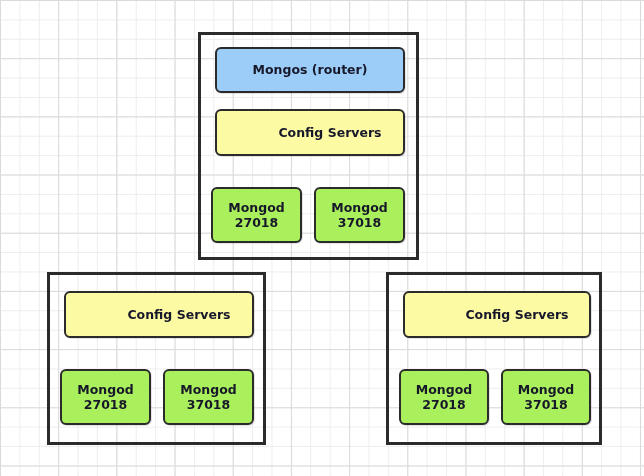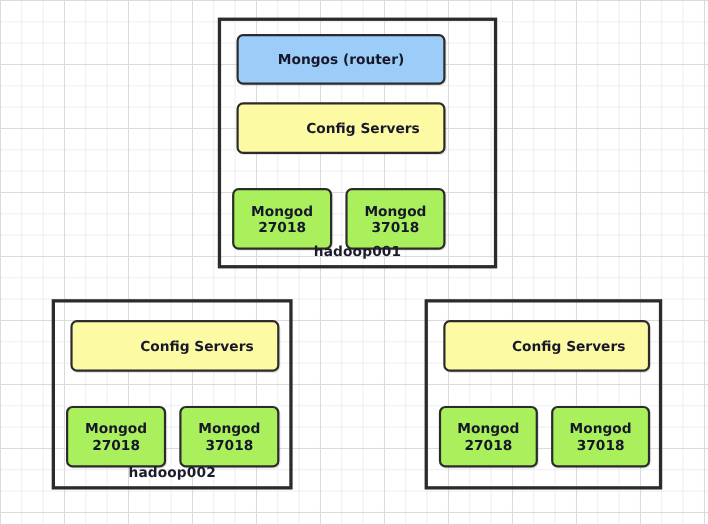--- a/index.html
+++ b/index.html
@@ -72,21 +72,21 @@
     line-height: 1.22;
     box-shadow: 1px 1px 0 rgba(0,0,0,0.10);
   }
   .node-box .line { display: block; }
 
   .router  { background-color: #9ccdf9; }
   .config  { background-color: #fdfaa4; padding-left: 40px; }
   .mongod  { background-color: #aaf05c; margin-top: 16px; }
 
   
-  #host-hadoop001 { left: 198px; top: 16px;  width: 254px; height: 228px; }
+  #host-hadoop001 { left: 198px; top: 32px;  width: 221px; height: 228px; }
   #h1-router { left: 14px; top: 12px;  width: 190px; height: 46px; }
   #h1-config { left: 14px; top: 74px;  width: 190px; height: 47px; }
   #h1-mongod-27018 { left: 10px;  top: 136px; width: 91px; height: 56px; }
   #h1-mongod-37018 { left: 113px; top: 136px; width: 91px; height: 56px; }
 
   
   #host-hadoop002 { left: 47px; top: 272px; width: 219px; height: 173px; }
   #h2-config { left: 14px; top: 16px; width: 190px; height: 47px; }
   #h2-mongod-27018 { left: 10px;  top: 78px; width: 91px; height: 56px; }
   #h2-mongod-37018 { left: 113px; top: 78px; width: 91px; height: 56px; }
@@ -115,40 +115,38 @@
     <div class="node-box mongod" id="h1-mongod-27018">
       <span class="line">Mongod</span>
       <span class="line">27018</span>
     </div>
 
     <div class="node-box mongod" id="h1-mongod-37018">
       <span class="line">Mongod</span>
       <span class="line">37018</span>
     </div>
 
-    <div class="host-label">hadoop001</div>
   </div>
 
   <div class="host" id="host-hadoop002">
 
     <div class="node-box config" id="h2-config">
       <span class="line">Config Servers</span>
     </div>
 
     <div class="node-box mongod" id="h2-mongod-27018">
       <span class="line">Mongod</span>
       <span class="line">27018</span>
     </div>
 
     <div class="node-box mongod" id="h2-mongod-37018">
       <span class="line">Mongod</span>
       <span class="line">37018</span>
     </div>
 
-    <div class="host-label">hadoop002</div>
   </div>
 
   <div class="host" id="host-hadoop003">
 
     <div class="node-box config" id="h3-config">
       <span class="line">Config Servers</span>
     </div>
 
     <div class="node-box mongod" id="h3-mongod-27018">
       <span class="line">Mongod</span>

